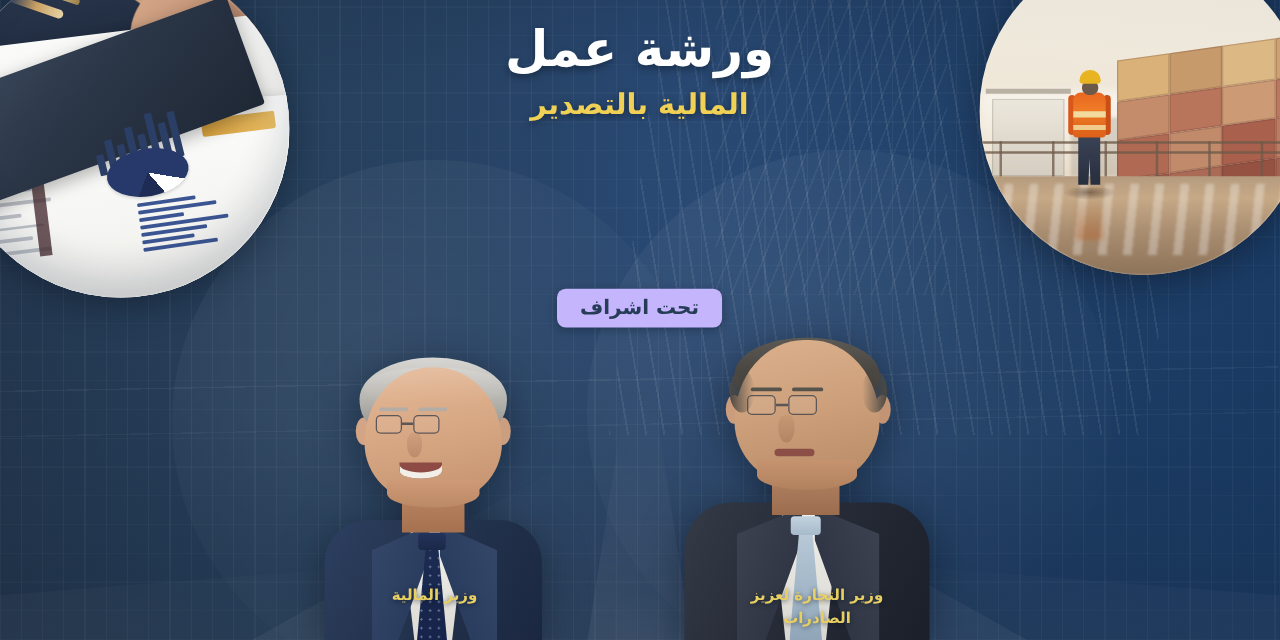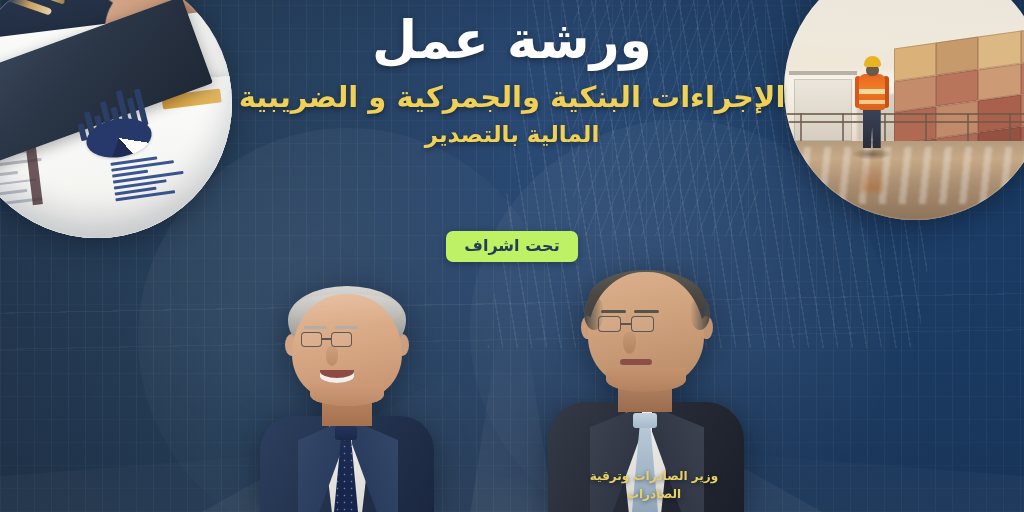--- a/index.html
+++ b/index.html
@@ -319,21 +319,21 @@
   }
 
   
   .headline{
     position:absolute;left:0;right:0;top:14px;
     text-align:center;
     z-index:6;
   }
   .h-line1, .h-line2{
     color:#ffffff;
-    font-size:52px;line-height:52px;
+    font-size:40px;line-height:52px;
     font-weight:700;
     letter-spacing:0;
     text-shadow:0 2px 6px rgba(10,20,34,.48);
   }
   .h-line2{margin-top:-2px;}
   .h-gold{
     margin-top:12px;
     color:#f0d155;
     font-size:29px;line-height:38px;
     font-weight:700;
@@ -347,21 +347,21 @@
     text-shadow:0 2px 5px rgba(10,20,34,.5);
   }
 
   
   .badge-wrap{
     position:absolute;left:0;right:0;top:231px;
     text-align:center;z-index:7;
   }
   .badge{
     display:inline-block;
-    background:#bef264;
+    background:#c4b5fd;
     color:#273c57;
     font-size:16px;font-weight:700;
     padding:5px 18px 7px;
     border-radius:7px;
     box-shadow:0 2px 7px rgba(10,20,34,.35);
   }
 
   
   .portrait{
     position:absolute;bottom:0;
@@ -622,21 +622,20 @@
       <div class="vest"></div>
       <div class="stripe"></div>
       <div class="stripe2"></div>
       <div class="head"></div>
       <div class="helmet"></div>
     </div>
   </div>
 
   <div class="headline">
     <div class="h-line1">ورشة عمل</div>
-    <div class="h-gold">الإجراءات البنكية والجمركية و الضريبية</div>
     <div class="h-gold-sub">المالية بالتصدير</div>
   </div>
 
   <div class="badge-wrap">
     <span class="badge">تحت اشراف</span>
   </div>
 
   <div class="portrait left">
     <div class="p-shape">
       <div class="p-jacket pl-jacket"></div>
@@ -687,20 +686,21 @@
         <span class="lens l"></span>
         <span class="bridge"></span>
         <span class="lens r"></span>
       </div>
       <div class="pr-nose"></div>
       <div class="p-mouth pr-mouth"></div>
     </div>
   </div>
 
   <div class="nameplate left">
+    <div class="np-role">وزير المالية</div>
   </div>
 
   <div class="nameplate right">
-    <div class="np-role">وزير الصادرات وترقية</div>
+    <div class="np-role">وزير التجارة لعزيز</div>
     <div class="np-role">الصادرات</div>
   </div>
 
 </div>
 
 </body></html>

